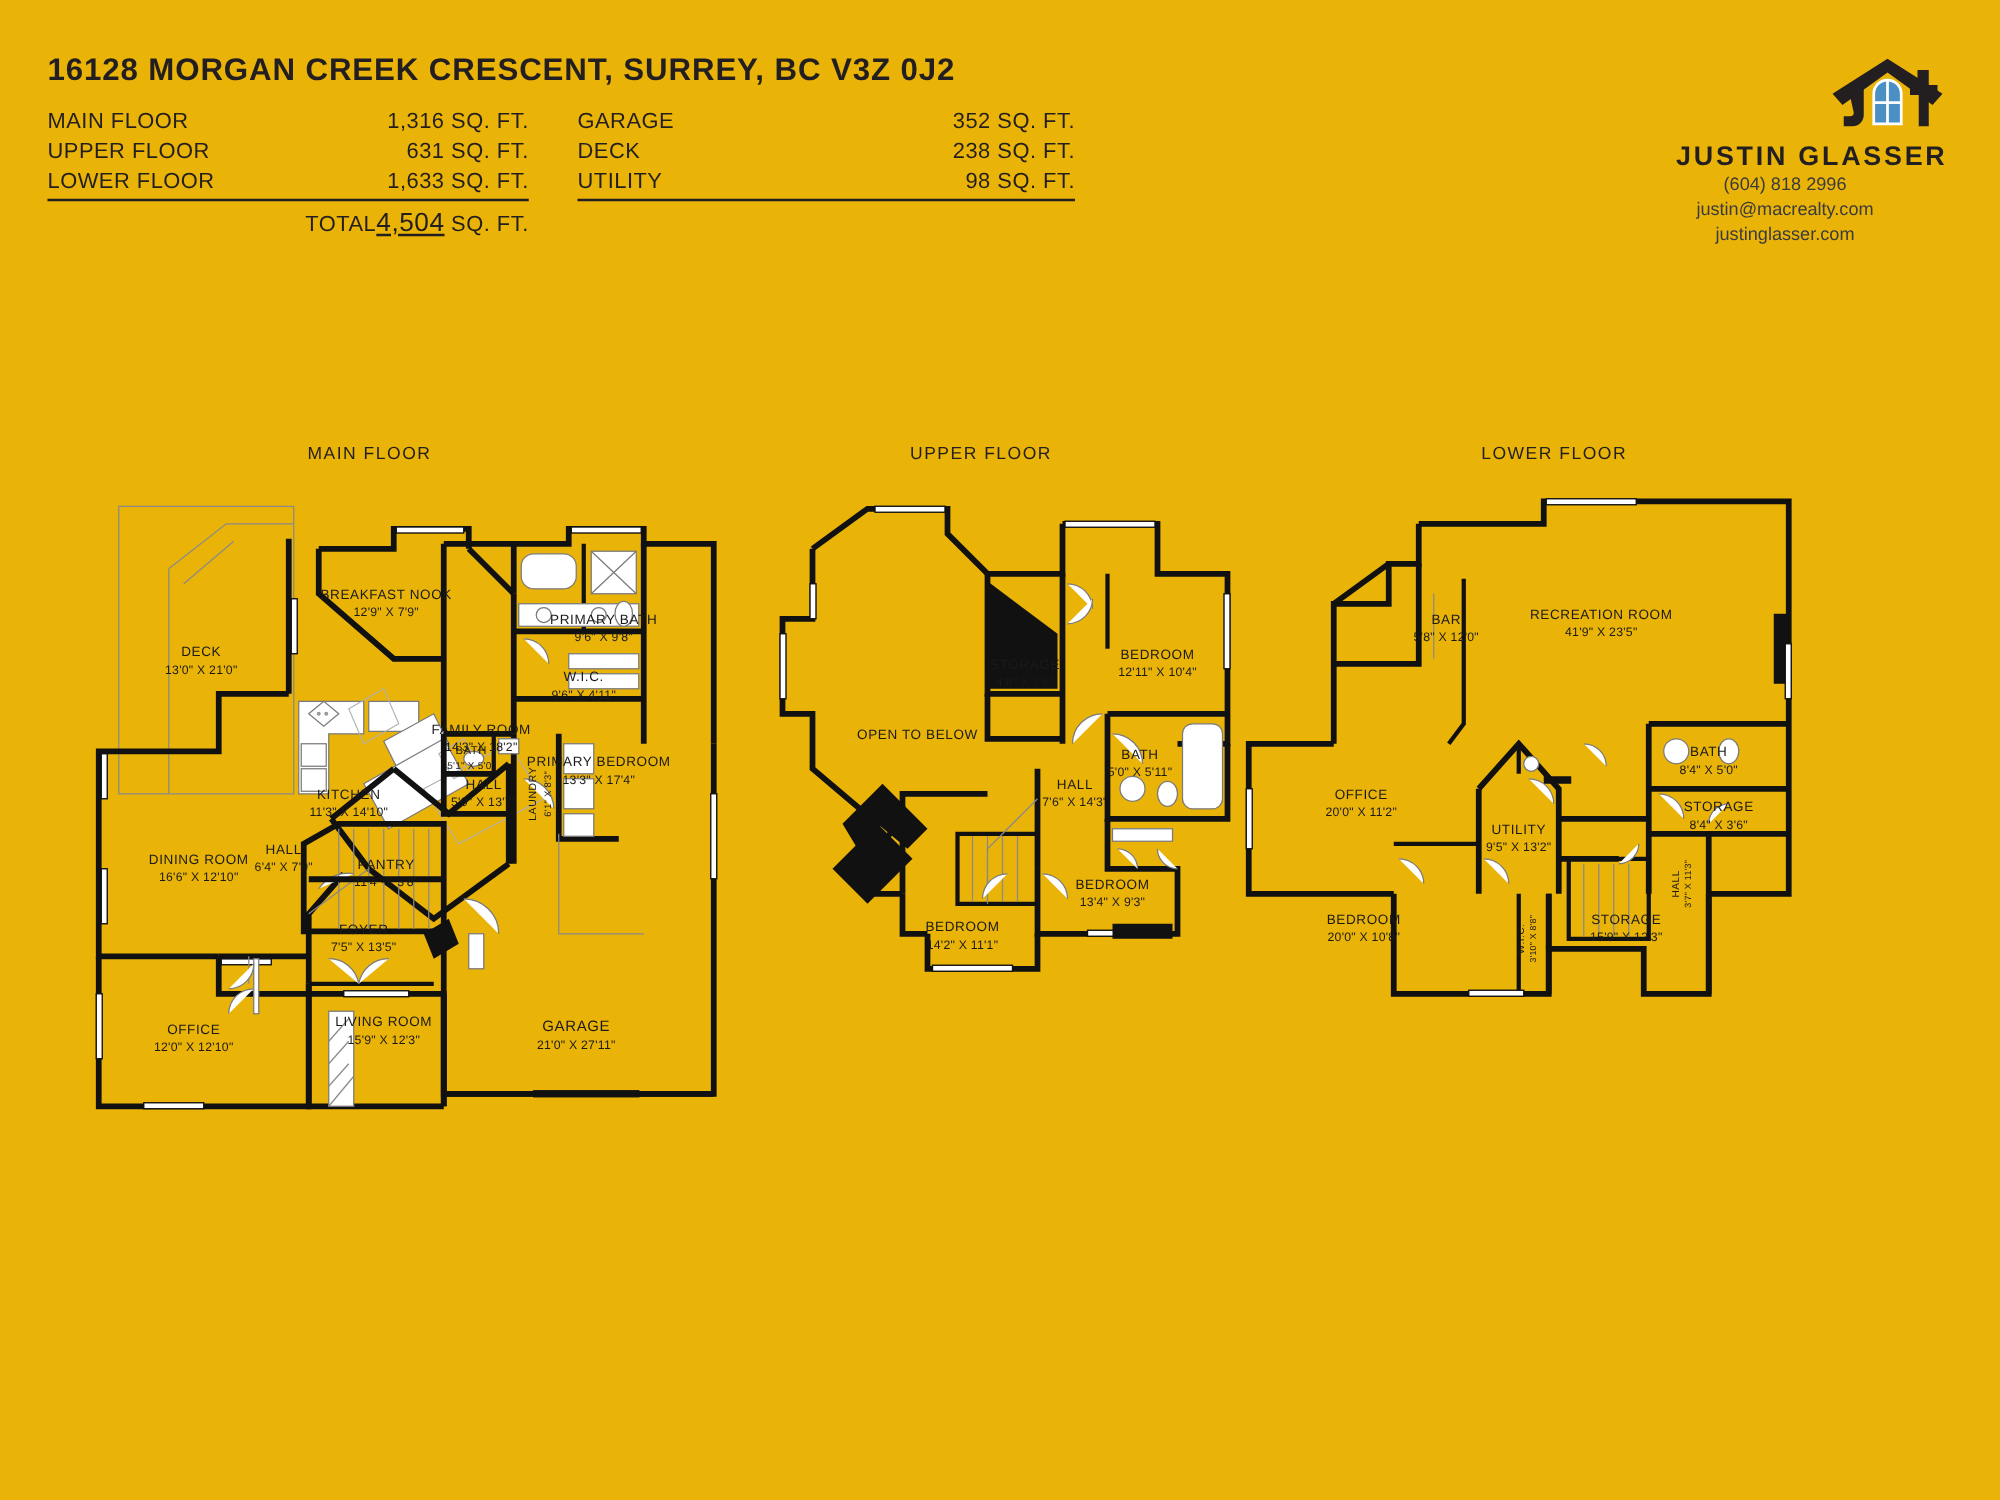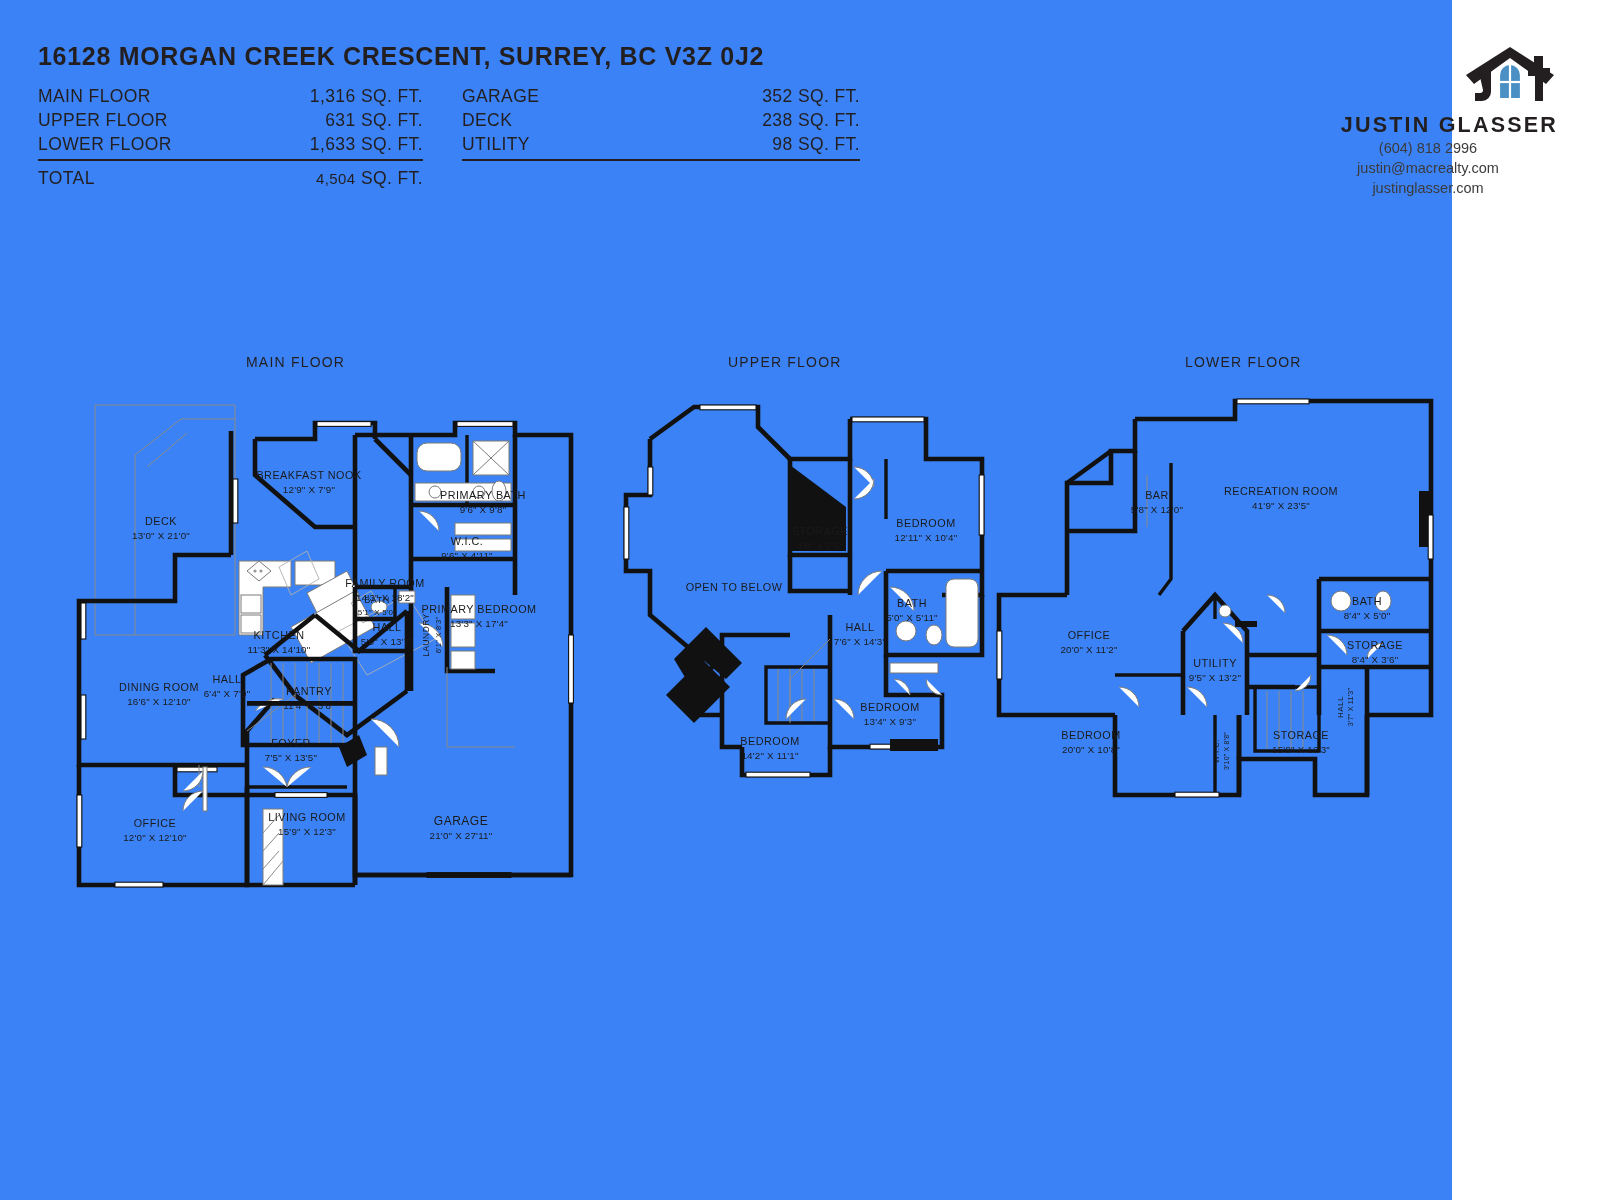--- a/index.html
+++ b/index.html
@@ -4,21 +4,21 @@
 <style>
   * { box-sizing: border-box; }
   html, body {
     margin: 0; padding: 0;
     width: 1600px; height: 1200px;
     background: #ffffff;
     font-family: "Liberation Sans", sans-serif;
     color: #231f20;
     overflow: hidden;
   }
-  #page { position: relative; width: 1452px; height: 1200px; background:#3b82f6; }
+  #page { position: relative; width: 1600px; height: 1200px; background:#eab308; }
 
   
   #header { position: absolute; left: 0; top: 0; width: 1600px; height: 230px; }
 
   #address-title {
     position: absolute; left: 38px; top: 42px;
     font-size: 25px; font-weight: 700; letter-spacing: 0.7px;
     white-space: nowrap;
     font-family: "Liberation Sans", sans-serif;
   }
@@ -27,23 +27,23 @@
   .spec-table.left  { left: 38px;  top: 84px; width: 385px; }
   .spec-table.right { left: 462px; top: 84px; width: 398px; }
 
   .spec-row { display: flex; justify-content: space-between; align-items: baseline;
               height: 24px; line-height: 24px; }
   .spec-row .lbl { white-space: nowrap; }
   .spec-row .val { white-space: nowrap; }
   .spec-row .val .num { }
   .spec-row .val .unit { }
   .spec-rule { border-top: 2px solid #231f20; margin-top: 3px; margin-bottom: 4px; }
-  .spec-row.total { height: 27px; line-height: 27px; }
+  .spec-row.total { height: 27px; line-height: 27px; justify-content: flex-end; }
   .spec-row.total .lbl { font-size: 17.5px; }
-  .spec-row.total .val .num { font-size: 15px; font-weight: 400; }
+  .spec-row.total .val .num { font-size: 21px; font-weight: 400; text-decoration: underline; }
 
   
   #brand { position: absolute; right: 42px; top: 44px; width: 260px; text-align: right; }
   #brand-logo { height: 62px; display:flex; justify-content:flex-end; align-items:flex-end; }
   #brand-name { font-size: 21.5px; font-weight: 700; letter-spacing: 2.2px; margin-top: 7px; white-space: nowrap;}
   .brand-line { font-size: 14.5px; color:#3b3b3b; line-height: 20px; white-space: nowrap; text-align: center;}
 
   
   .floor-title {
     position: absolute; font-size: 14px; letter-spacing: 1.2px; font-weight: 400;

